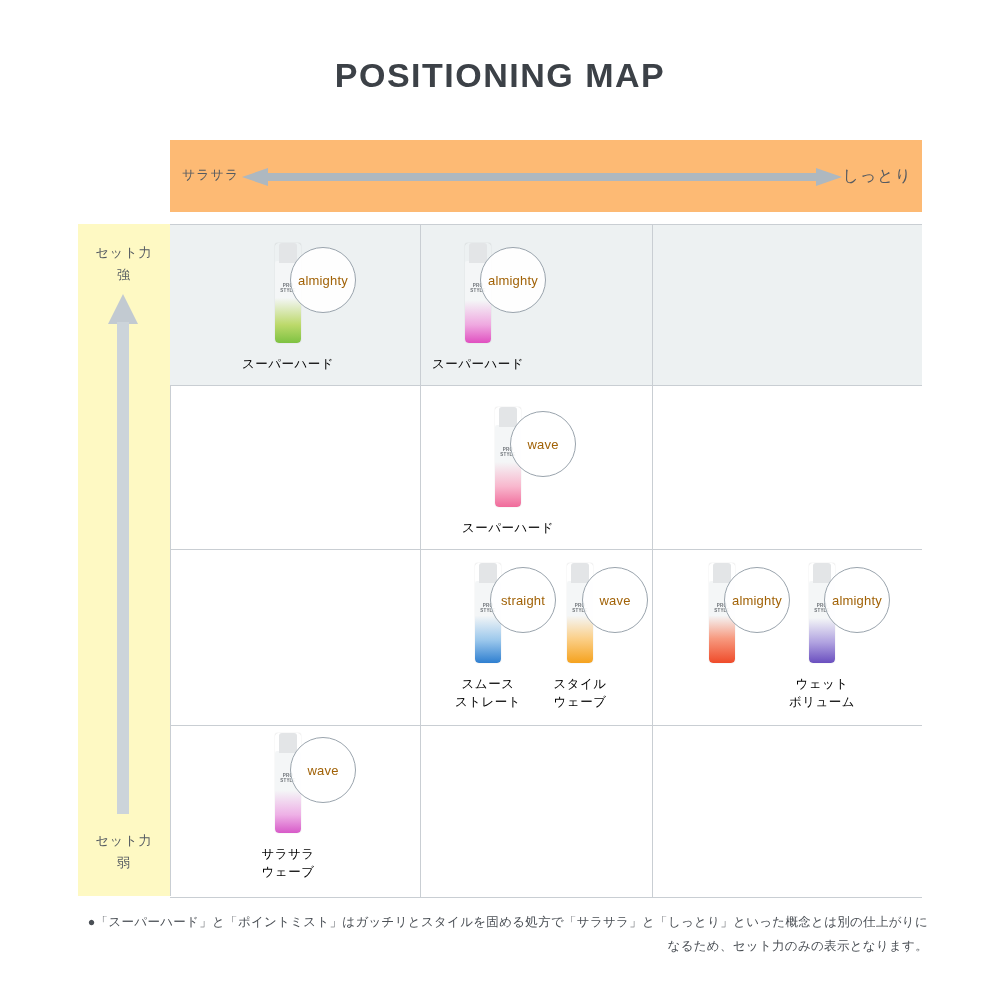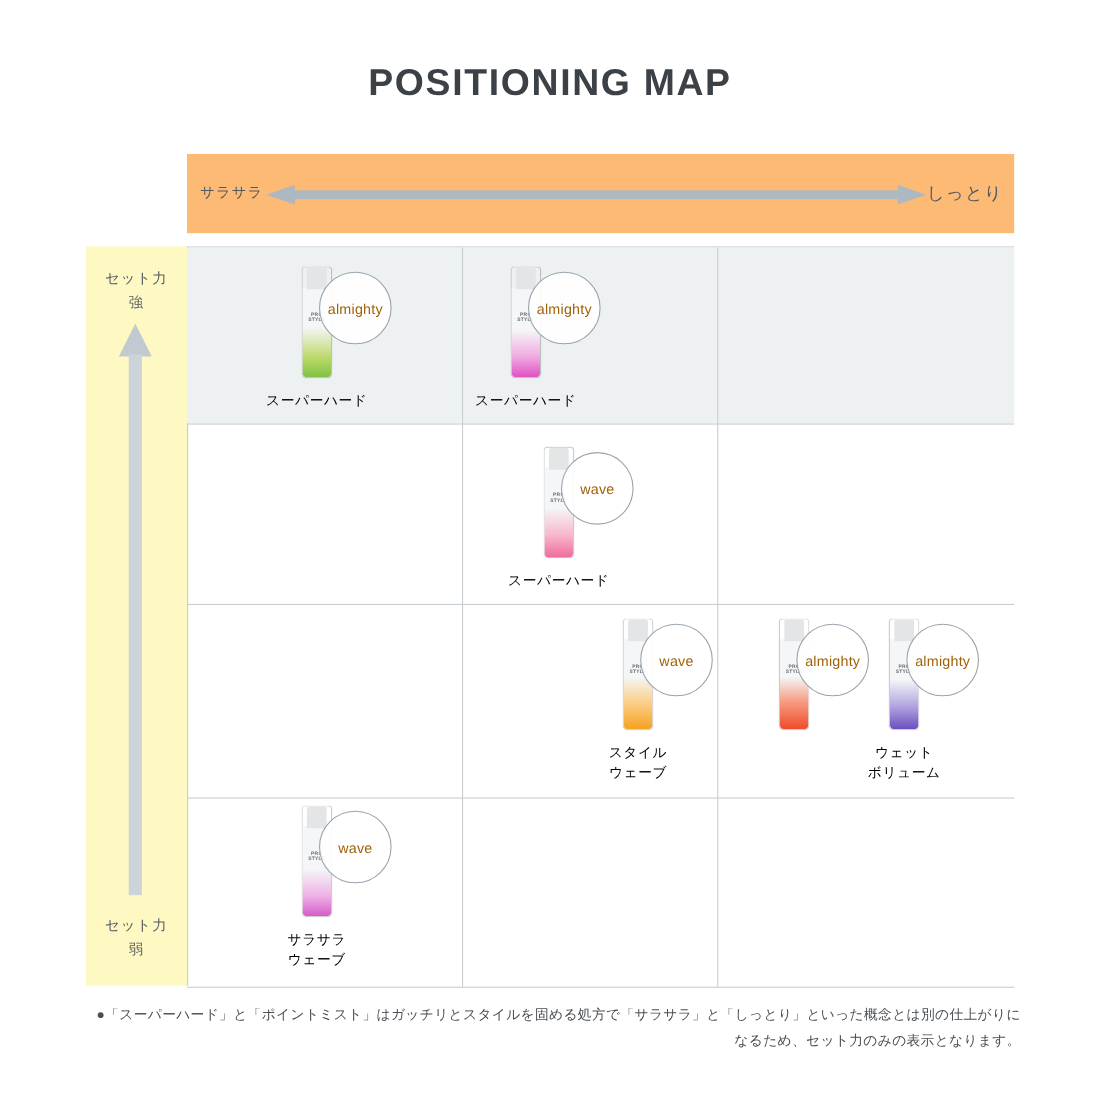--- a/index.html
+++ b/index.html
@@ -302,20 +302,34 @@
           <div class="cap"></div>
           <div class="brand">PRO STYLE</div>
         </div>
         <div class="bubble right">wave</div>
       </div>
       <div class="caption">
         <div>スーパーハード</div>
       </div>
     </div>
 
+    <div class="product" style="left:258px; top:338px;">
+      <div class="bottle-wrap">
+        <div class="bottle">
+          <div class="body" style="background:linear-gradient(to bottom,#f4f6f7 0%,#f4f6f7 42%,#9cc8ec 72%,#2f7fd0 100%);"></div>
+          <div class="cap"></div>
+          <div class="brand">PRO STYLE</div>
+        </div>
+        <div class="bubble right">straight</div>
+      </div>
+      <div class="caption">
+        <div>スムース</div>
+        <div>ストレート</div>
+      </div>
+    </div>
 
     <div class="product" style="left:350px; top:338px;">
       <div class="bottle-wrap">
         <div class="bottle">
           <div class="body" style="background:linear-gradient(to bottom,#f4f6f7 0%,#f4f6f7 42%,#fbd08a 70%,#f5a21e 100%);"></div>
           <div class="cap"></div>
           <div class="brand">PRO STYLE</div>
         </div>
         <div class="bubble right">wave</div>
       </div>

